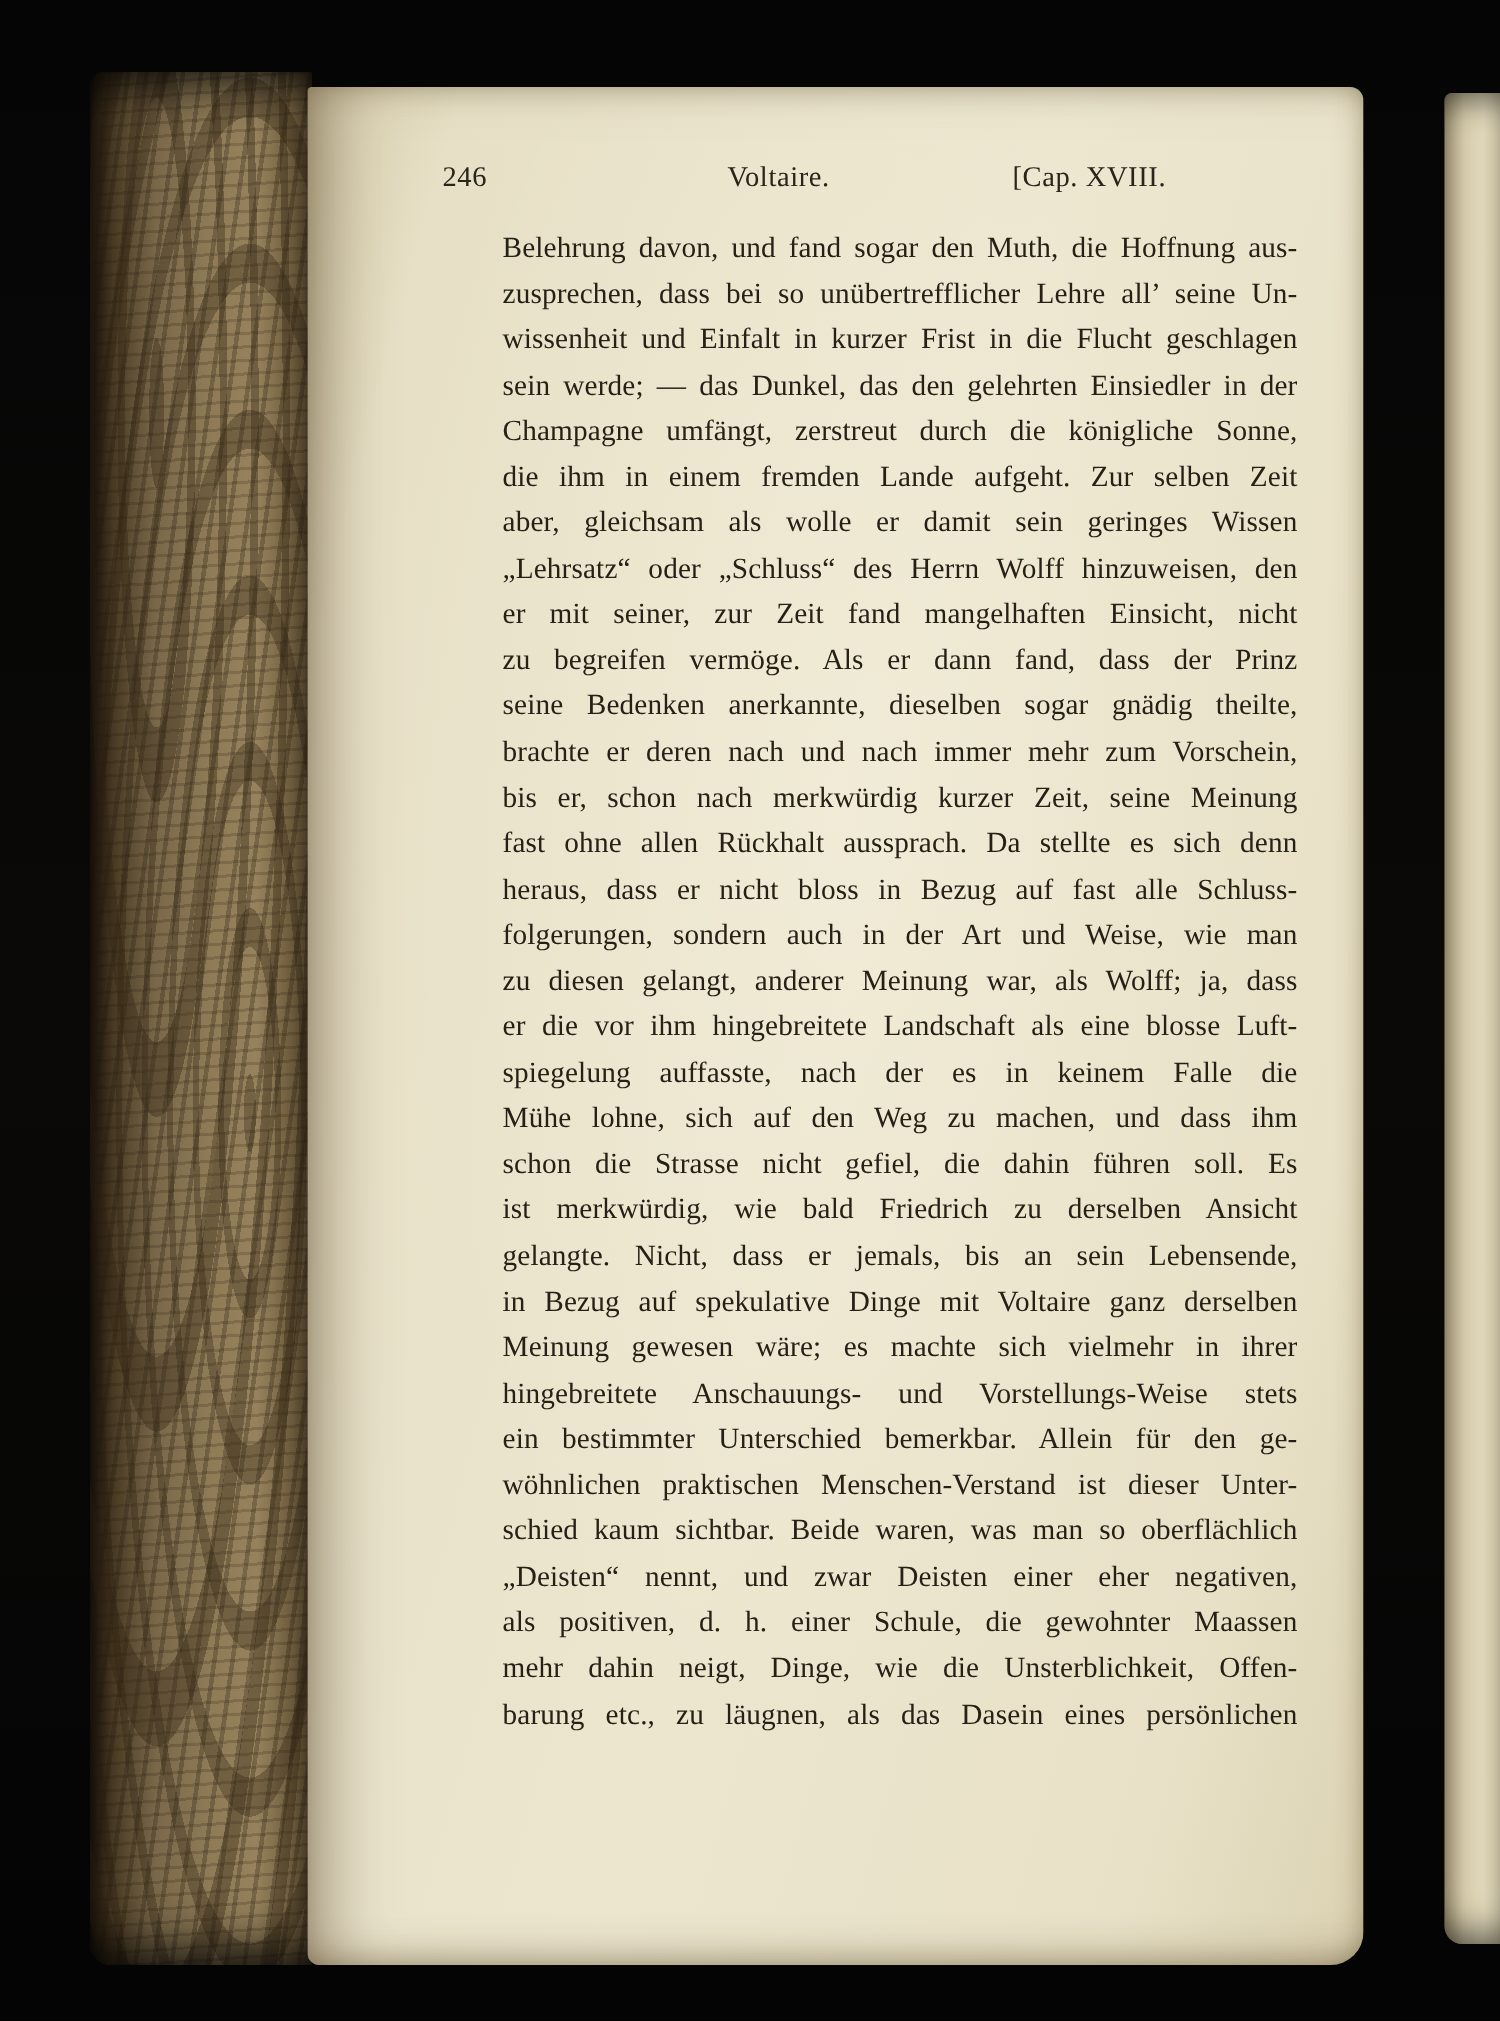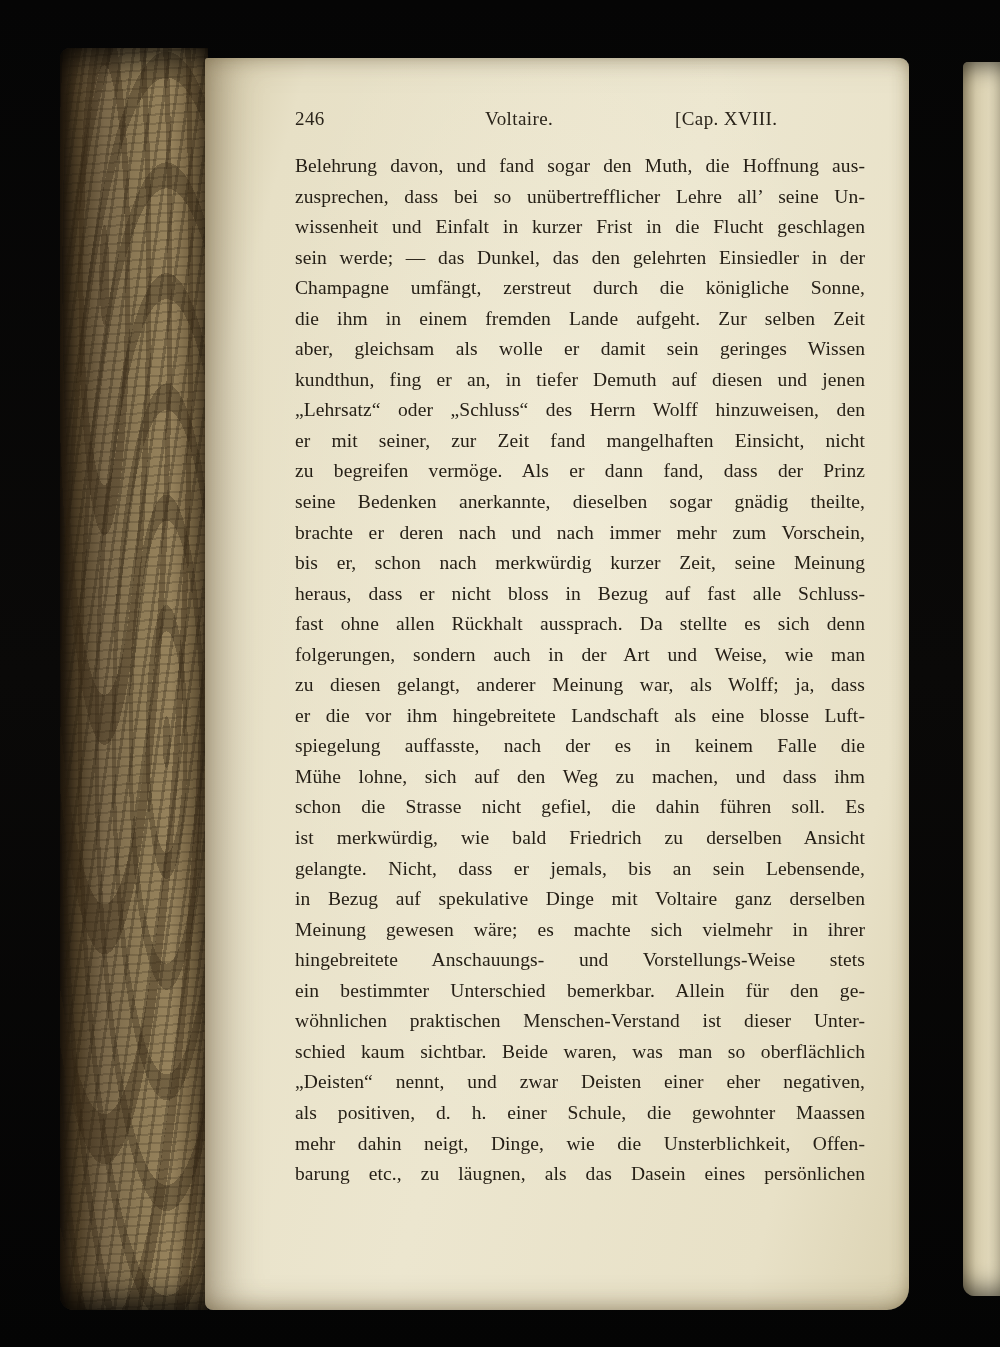--- a/index.html
+++ b/index.html
@@ -67,20 +67,21 @@
   .body-text {
     margin-top: 21px;
     font-size: 19.5px;
     line-height: 30.55px;
     color: #262017;
     letter-spacing: 0.1px;
   }
   .line {
     text-align: justify;
     text-align-last: justify;
+    margin-left: 40px;
   }
   
   .adjacent-page {
     position: absolute;
     left: 963px;
     top: 62px;
     width: 37px;
     height: 1234px;
     border-radius: 5px 0 0 12px;
     background: linear-gradient(90deg, #a89c7a 0%, #d5cbab 35%, #e3dabc 70%, #ddd4b4 100%);
@@ -101,29 +102,28 @@
         <span class="h-right">[Cap. XVIII.</span>
       </div>
       <div class="body-text">
           <div class="line">Belehrung davon, und fand sogar den Muth, die Hoffnung aus-</div>
           <div class="line">zusprechen, dass bei so unübertrefflicher Lehre all’ seine Un-</div>
           <div class="line">wissenheit und Einfalt in kurzer Frist in die Flucht geschlagen</div>
           <div class="line">sein werde; — das Dunkel, das den gelehrten Einsiedler in der</div>
           <div class="line">Champagne umfängt, zerstreut durch die königliche Sonne,</div>
           <div class="line">die ihm in einem fremden Lande aufgeht. Zur selben Zeit</div>
           <div class="line">aber, gleichsam als wolle er damit sein geringes Wissen</div>
-          <div class="line">kundthun, fing er an, in tiefer Demuth auf diesen und jenen</div>
           <div class="line">„Lehrsatz“ oder „Schluss“ des Herrn Wolff hinzuweisen, den</div>
           <div class="line">er mit seiner, zur Zeit fand mangelhaften Einsicht, nicht</div>
           <div class="line">zu begreifen vermöge. Als er dann fand, dass der Prinz</div>
           <div class="line">seine Bedenken anerkannte, dieselben sogar gnädig theilte,</div>
           <div class="line">brachte er deren nach und nach immer mehr zum Vorschein,</div>
           <div class="line">bis er, schon nach merkwürdig kurzer Zeit, seine Meinung</div>
+          <div class="line">fast ohne allen Rückhalt aussprach. Da stellte es sich denn</div>
           <div class="line">heraus, dass er nicht bloss in Bezug auf fast alle Schluss-</div>
-          <div class="line">fast ohne allen Rückhalt aussprach. Da stellte es sich denn</div>
           <div class="line">folgerungen, sondern auch in der Art und Weise, wie man</div>
           <div class="line">zu diesen gelangt, anderer Meinung war, als Wolff; ja, dass</div>
           <div class="line">er die vor ihm hingebreitete Landschaft als eine blosse Luft-</div>
           <div class="line">spiegelung auffasste, nach der es in keinem Falle die</div>
           <div class="line">Mühe lohne, sich auf den Weg zu machen, und dass ihm</div>
           <div class="line">schon die Strasse nicht gefiel, die dahin führen soll. Es</div>
           <div class="line">ist merkwürdig, wie bald Friedrich zu derselben Ansicht</div>
           <div class="line">gelangte. Nicht, dass er jemals, bis an sein Lebensende,</div>
           <div class="line">in Bezug auf spekulative Dinge mit Voltaire ganz derselben</div>
           <div class="line">Meinung gewesen wäre; es machte sich vielmehr in ihrer</div>

